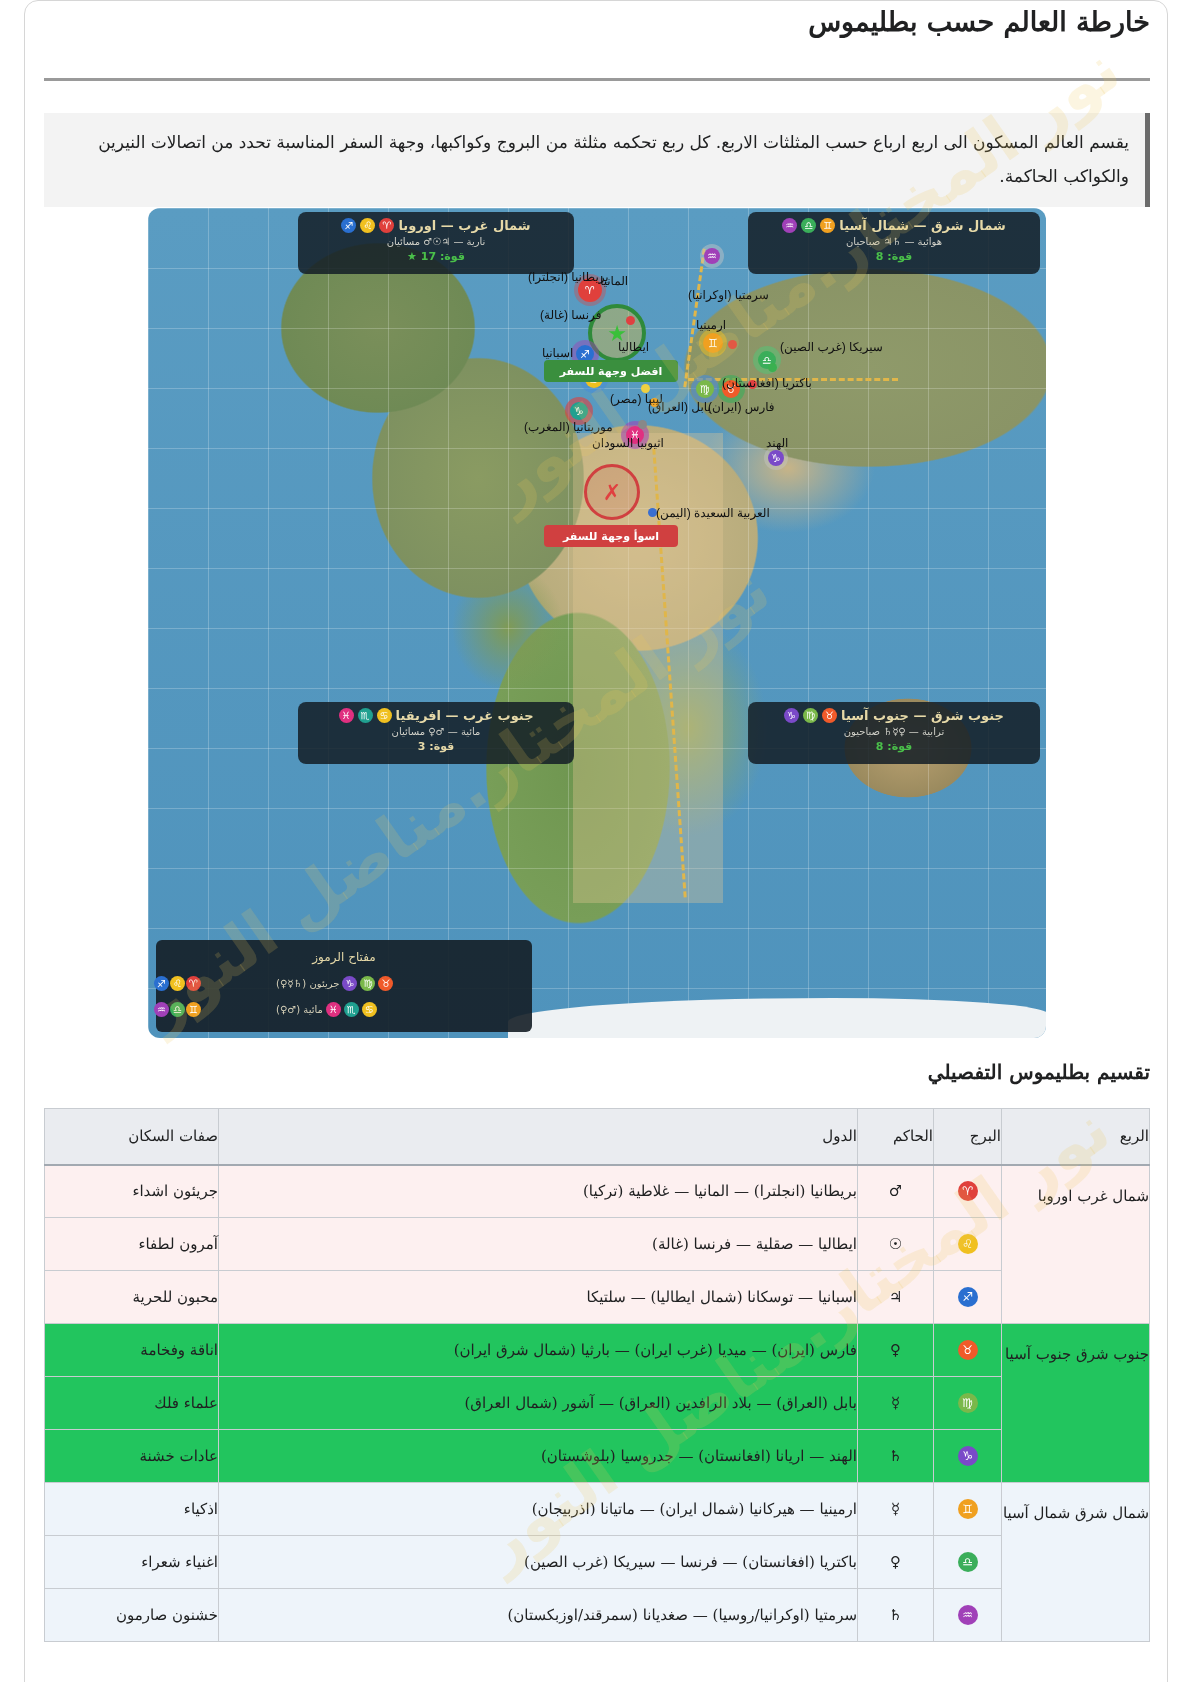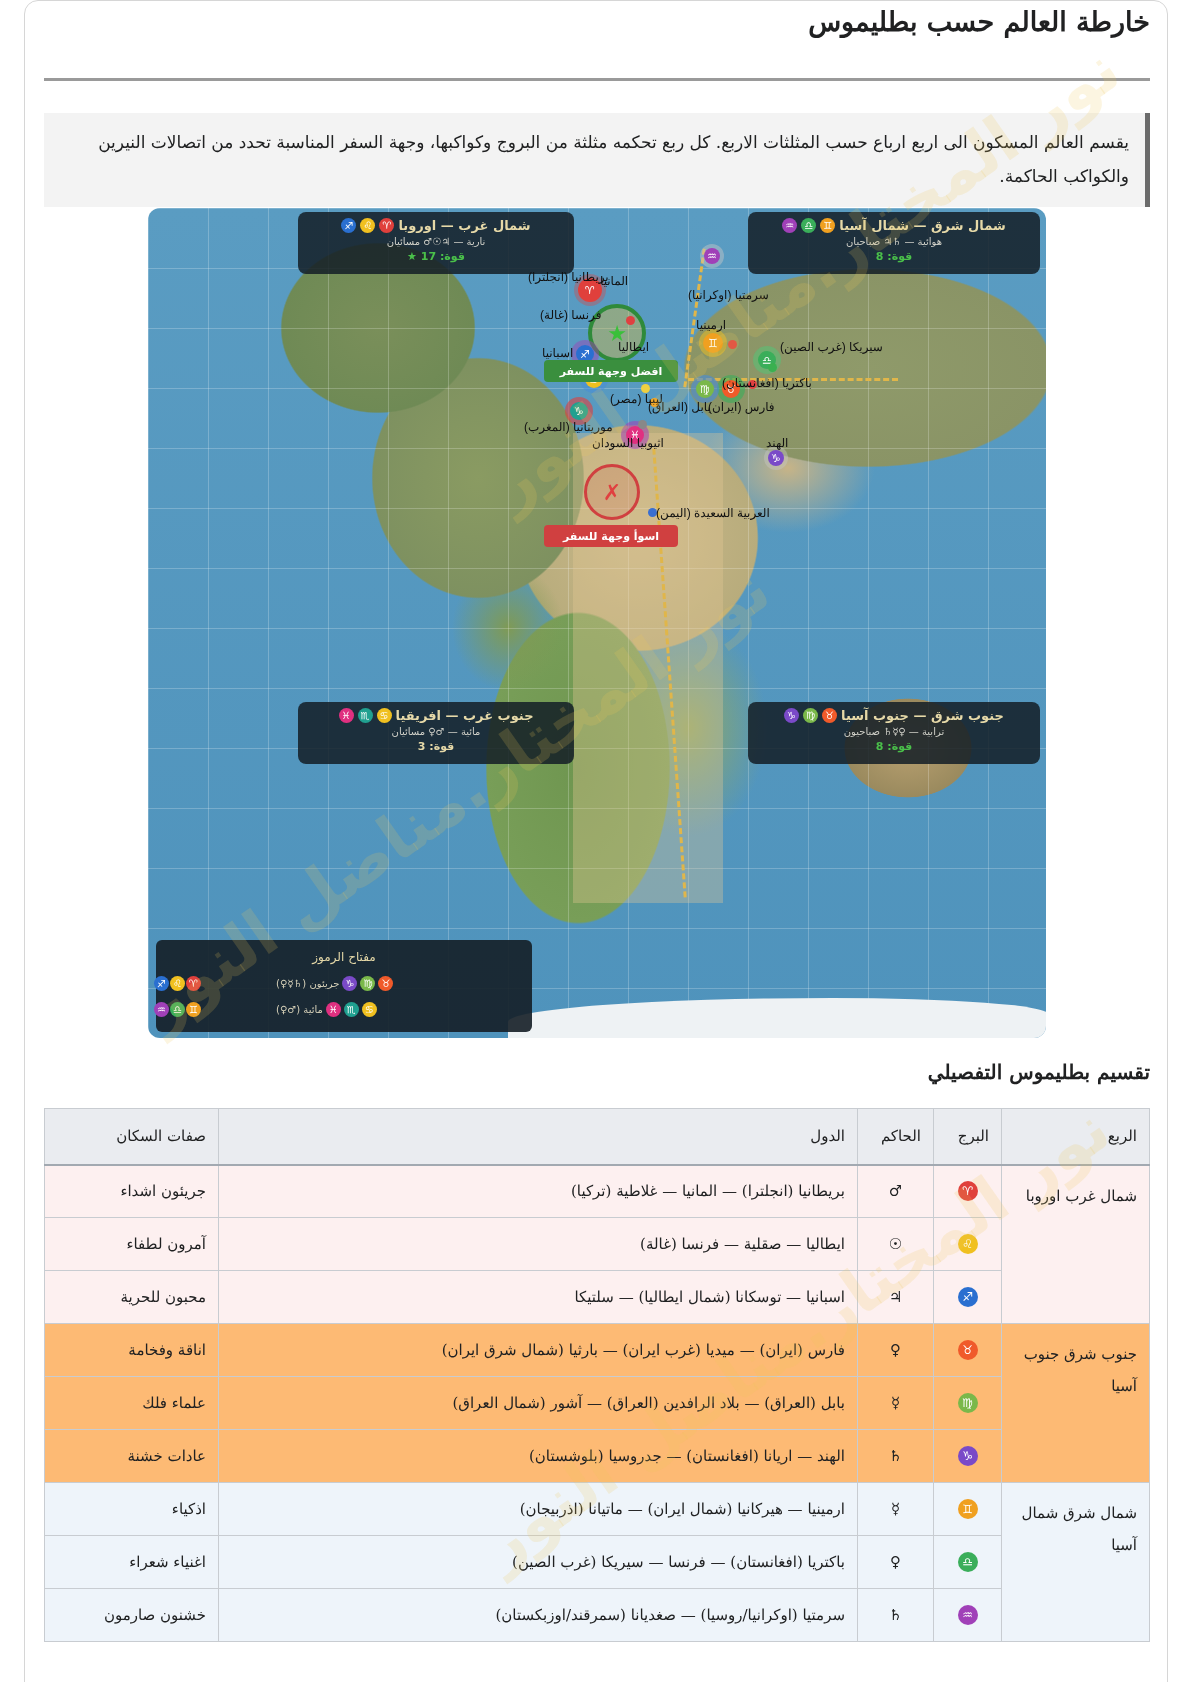--- a/index.html
+++ b/index.html
@@ -39,28 +39,28 @@
     .dot { position:absolute; width:9px; height:9px; border-radius:50%; }
     .mlabel { position:absolute; font-size:12px; color:#111; font-family:Liberation Sans, sans-serif; white-space:nowrap; direction:rtl; }
     .pill { position:absolute; height:22px; border-radius:4px; color:#fff; font-size:11px; font-weight:bold; display:flex; align-items:center; justify-content:center; font-family:"DejaVu Sans", sans-serif; direction:rtl; }
     .legend { position:absolute; left:8px; top:732px; width:376px; height:92px; background:rgba(20,30,38,0.9); border-radius:6px; color:#e6d9a8; font-family:"DejaVu Sans", sans-serif; }
     .legend .l-title { text-align:center; font-size:12px; margin-top:10px; }
     .legend .l-row { position:absolute; left:0; width:100%; height:16px; }
     .legend .l-text { position:absolute; left:120px; font-size:10px; color:#d6d0b8; direction:rtl; display:flex; gap:3px; align-items:center; }
     .legend .l-syms { position:absolute; left:-2px; display:flex; gap:1px; }
     .sub-title { position:absolute; right:40px; top:1060px; font-size:20px; font-weight:bold; direction:rtl; }
     table.grid { position:absolute; left:44px; top:1108px; width:1106px; border-collapse:collapse; direction:rtl; font-size:15px; }
-    table.grid th, table.grid td { border:1px solid #c8ccd1; padding:0 12px; height:53px; box-sizing:border-box; }
+    table.grid th, table.grid td { border:1px solid #c8ccd1; padding:0 0; height:53px; box-sizing:border-box; }
     table.grid th { background:#eaecf0; font-weight:normal; text-align:right; height:56px; border-bottom:2px solid #a2a9b1; }
     table.grid td.quarter { vertical-align:top; padding-top:14px; line-height:32px; }
     table.grid td.sign, table.grid td.ruler { text-align:center; }
     table.grid td.countries { text-align:right; }
     table.grid td.traits { text-align:right; }
     .g-nw td { background:#fdf0f0; }
-    .g-se td { background:#fdba74; }
+    .g-se td { background:#22c55e; }
     .g-ne td { background:#eef4fa; }
   </style>
 </head>
 <body>
 
 <div class="frame"></div>
 
 <div class="wm" style="left:430px;top:240px;">نور المختار.مناضل النور</div>
 <div class="wm" style="left:80px;top:760px;">نور المختار.مناضل النور</div>
 <div class="wm" style="left:420px;top:1300px;">نور المختار.مناضل النور</div>

